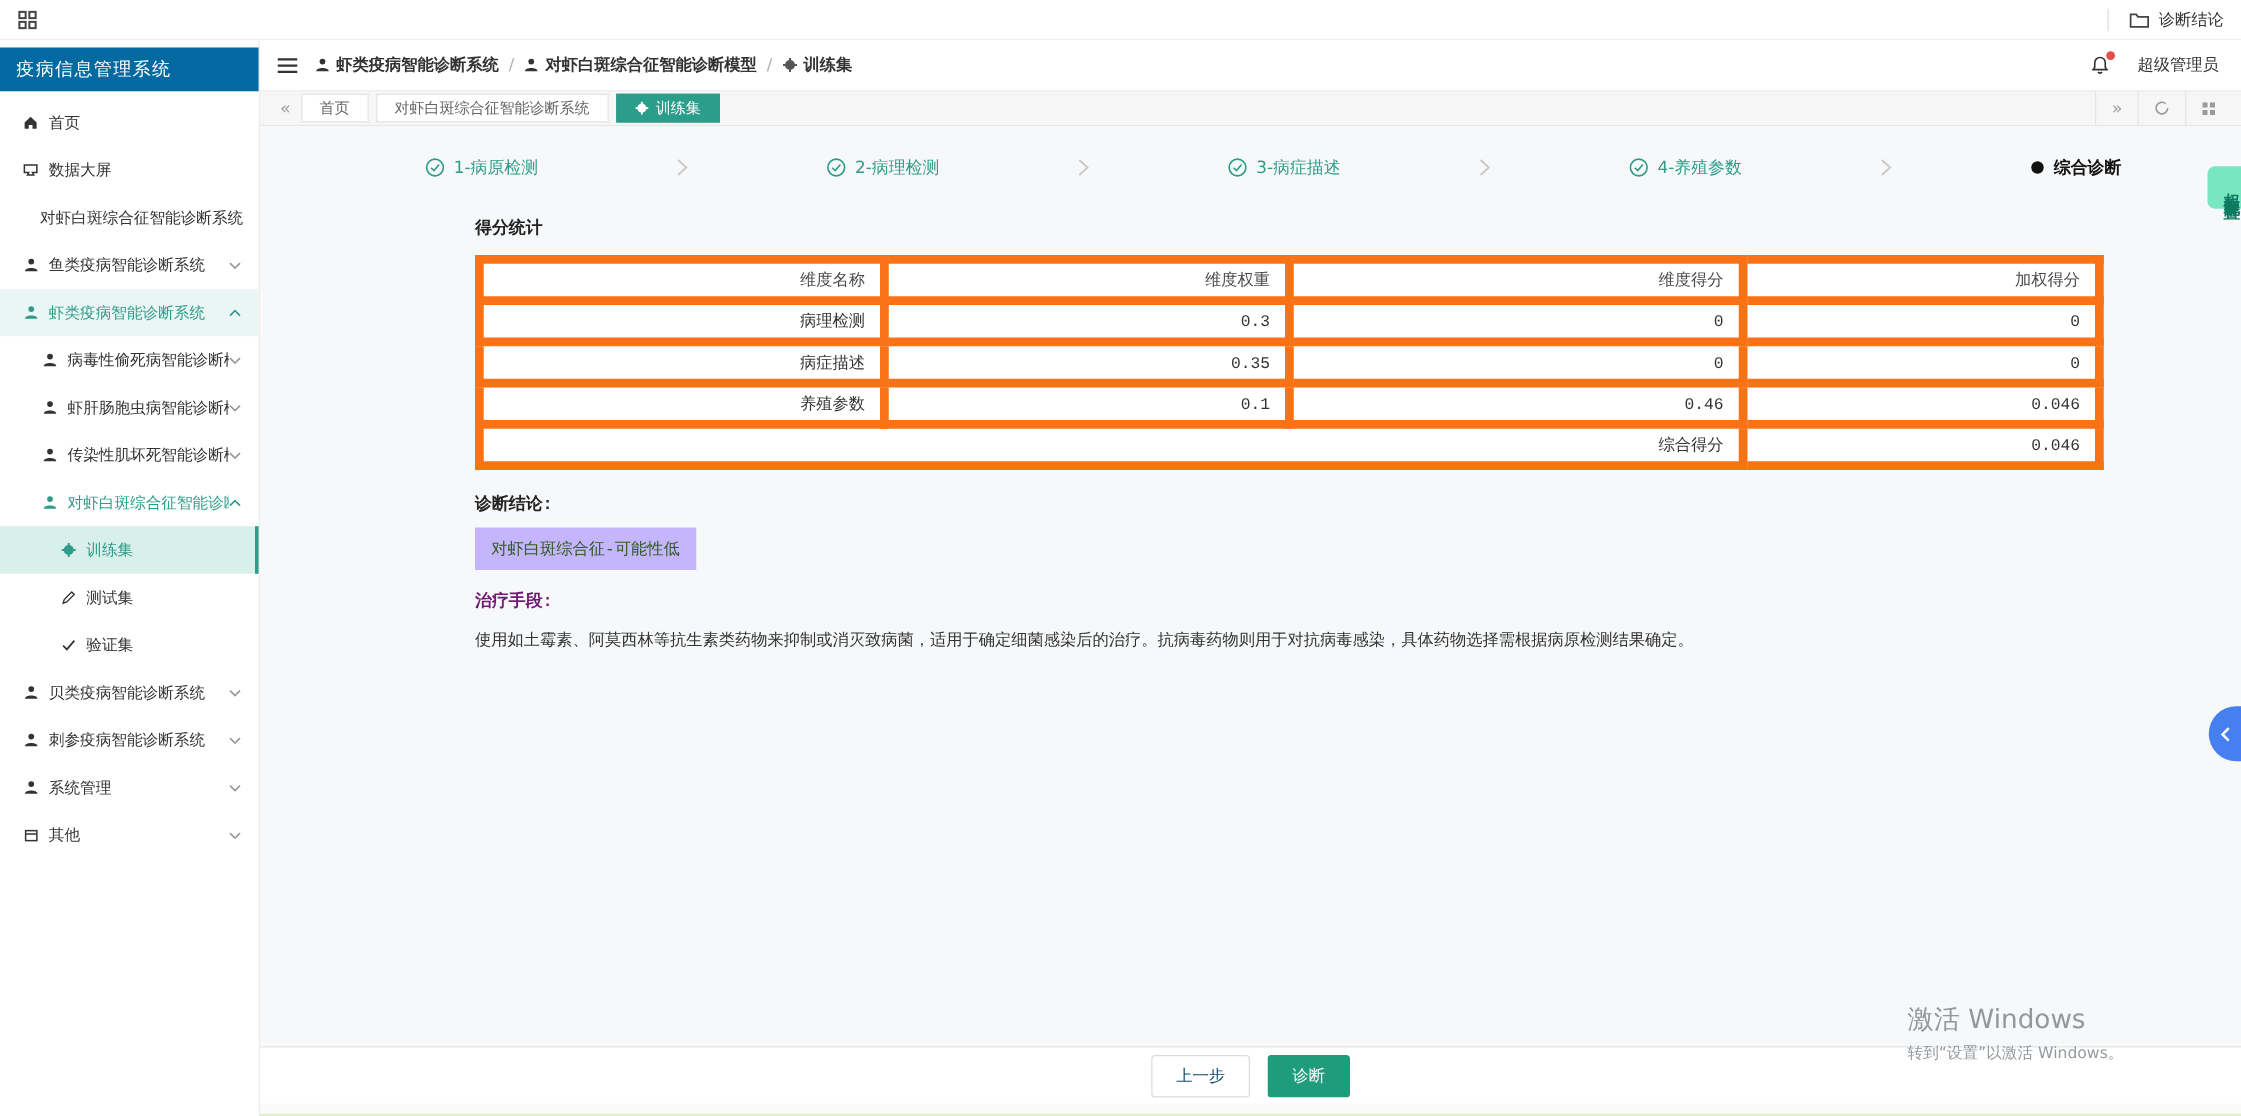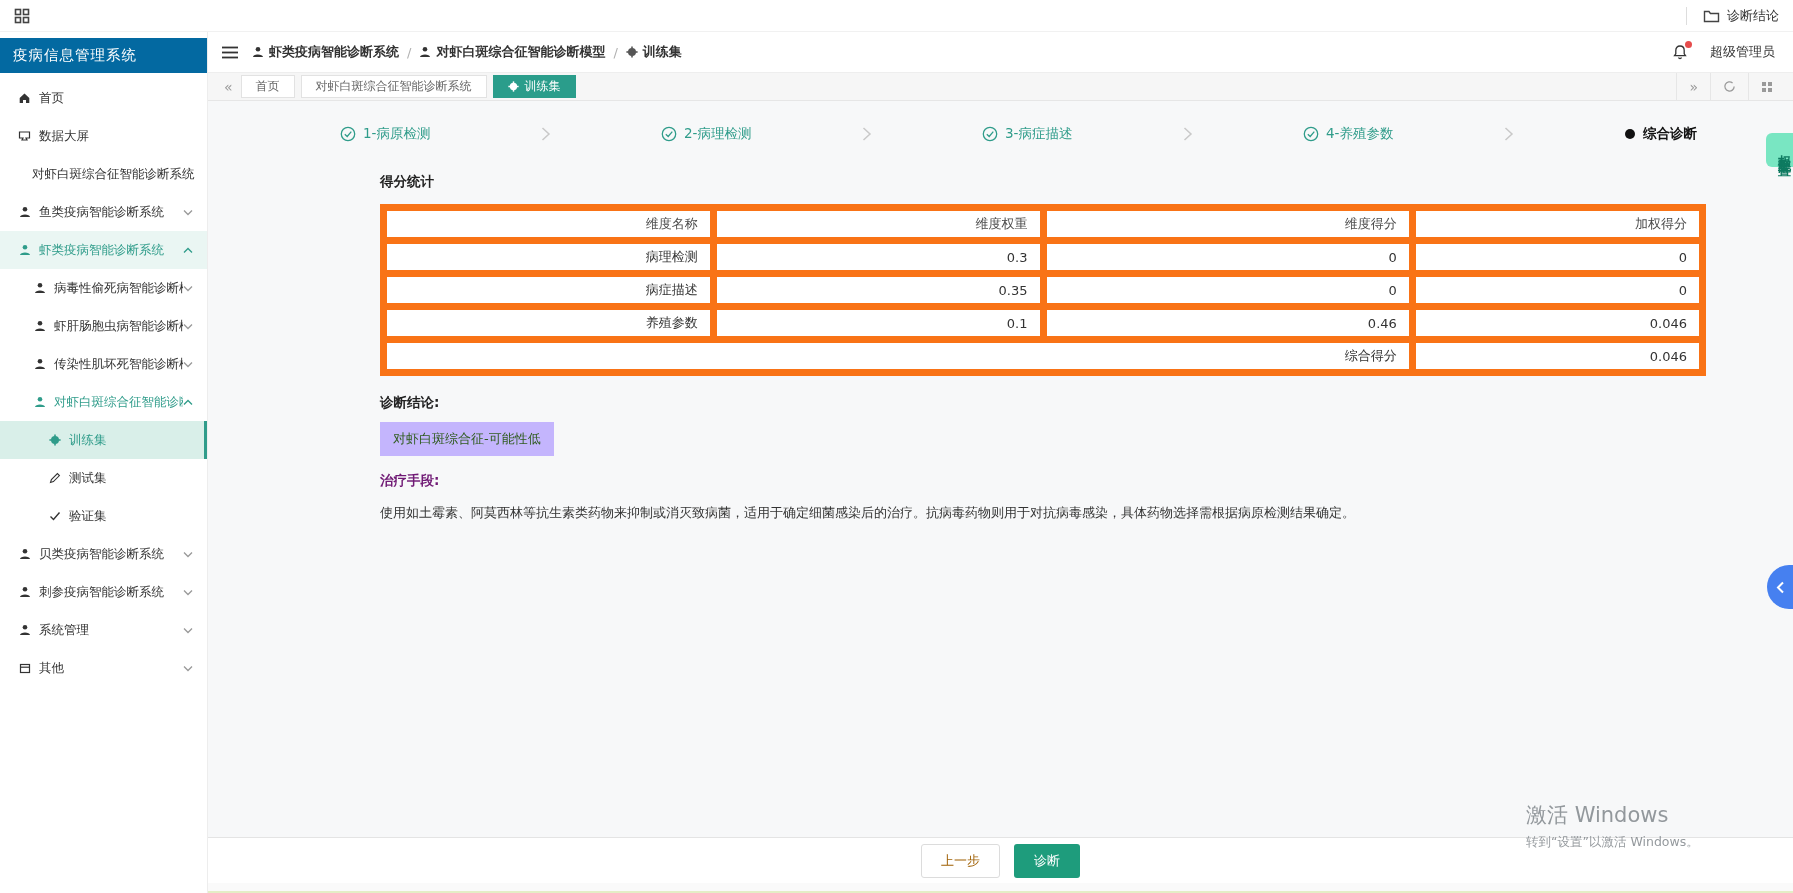--- a/index.html
+++ b/index.html
@@ -55,35 +55,35 @@
   .tool-btn { padding:0 12px; height:28px; display:flex; align-items:center; border-left:1px solid #e6e6e6; cursor:pointer; color:#9a9a9a; }
 
   
   .content { flex:1; position:relative; background:#f7f8f9; overflow:hidden; }
   .stepper { display:flex; align-items:center; justify-content:space-between; padding:24px 96px 0 132px; }
   .step { display:flex; align-items:center; gap:7px; font-size:13.5px; cursor:pointer; white-space:nowrap; }
   .step.done { color:#2f9c8a; }
   .step.current { color:#111; font-weight:600; }
   .step-sep { display:flex; }
 
-  .score-wrap { padding:30px 87px 0 172px; }
+  .score-wrap { padding:30px 110px 0 172px;font-family:Liberation Mono, monospace; }
   .sec-title { font-size:13.5px; font-weight:bold; color:#222; margin-bottom:13px; }
   table.score { width:100%; border-collapse:collapse; background:#fff; font-size:13px; color:#333; }
   table.score th, table.score td { border:7px solid #f97316; text-align:right; font-weight:400; padding:4px 12px; height:24px; }
   table.score th { color:#4a4a4a; }
 
   .diag-label { font-size:13.5px; font-weight:bold; color:#222; margin:18px 0 10px; }
   .badge { display:inline-block; background:#c4b5fd; color:#2f5b1e; font-size:13px; padding:8px 13px; cursor:default; }
   .treat-label { font-size:13.5px; font-weight:bold; color:#701a75; margin:16px 0 0; }
   .treat-text { font-size:13px; color:#333; margin-top:13px; line-height:1.6; }
 
   
   .footer { position:absolute; left:0; right:0; bottom:10px; height:46px; background:#fff; border-top:1px solid #e4e4e4; display:flex; align-items:center; justify-content:center; gap:14px; }
   .btn { font-size:13px; padding:7px 19px; border-radius:3px; cursor:pointer; border:1px solid transparent; font-family:inherit; }
-  .btn-prev { background:#fff; border-color:#dcdcdc; color:#a16207; }
+  .btn-prev { background:#fff; border-color:#dcdcdc; color:#0c4a6e; }
   .btn-diag { background:#1e9c7c; color:#fff; }
   .bottom-strip { position:absolute; left:0; right:0; bottom:0; height:10px; background:#fafafa; border-bottom:2px solid #e4eec6; }
 
   
   .weight-tag { position:absolute; right:0; top:133px; width:27px; background:#79e6c2; color:#0e7a60; font-size:13px; font-weight:bold; writing-mode:vertical-rl; text-orientation:upright; letter-spacing:3px; padding:11px 0 11px; text-align:center; border-radius:6px 0 0 6px; cursor:pointer; }
   .panel-toggle { position:absolute; right:0; top:565px; width:26px; height:44px; background:#4680f0; border-radius:22px 0 0 22px; display:flex; align-items:center; justify-content:center; cursor:pointer; }
   .watermark { position:absolute; left:1318px; top:700px; color:rgba(118,124,130,0.78); pointer-events:none; }
   .wm1 { font-size:21px; }
   .wm2 { font-size:12.5px; margin-top:5px; }
 </style>

